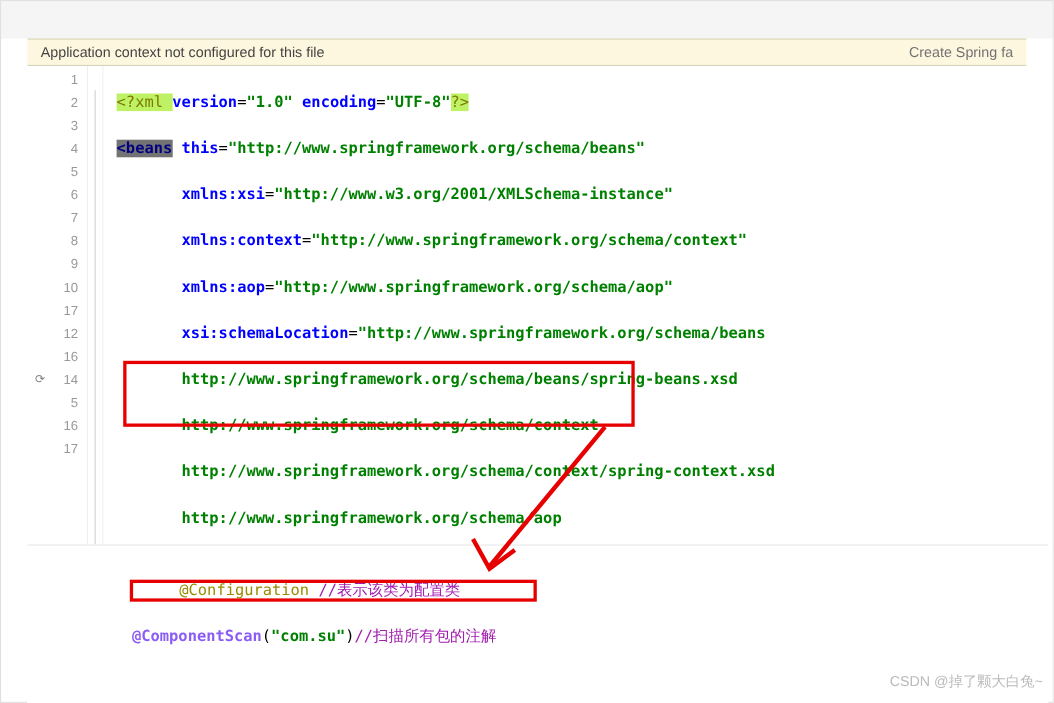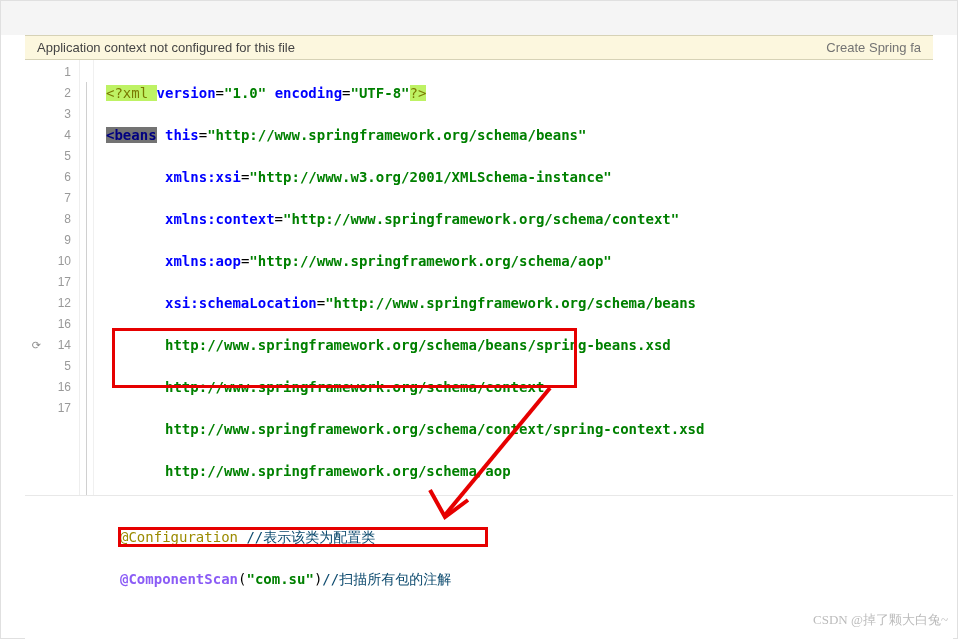--- a/index.html
+++ b/index.html
@@ -120,30 +120,30 @@
       top: 495px;
       background: #fff;
       border-top: 1px solid #e8e8e8;
     }
     .lower-code {
       padding: 10px 0 0 95px;
       line-height: 21px;
       font-family: "Consolas", "Monaco", monospace;
       white-space: pre;
     }
-    .annot { color: #9b8b00; }
+    .annot { color: #9b8b00; margin-left: 43px; }
     .annot-bold { color: #8b5cf6; font-weight: bold; }
-    .comment2 { color: #0c4a6e; }
+    .comment2 { color: #a21caf; }
     .str { color: #008000; font-weight: bold; }
 
     .watermark {
       position: absolute;
       right: 10px; bottom: 10px;
       color: #bbb;
-      font-family: Liberation Serif, serif;
+      font-family: Liberation Sans, sans-serif;
       font-size: 13px;
     }
   </style>
 </head>
 <body>
 
 <div class="outer-border"></div>
 <div class="tab-strip"></div>
 
 <div class="banner">

